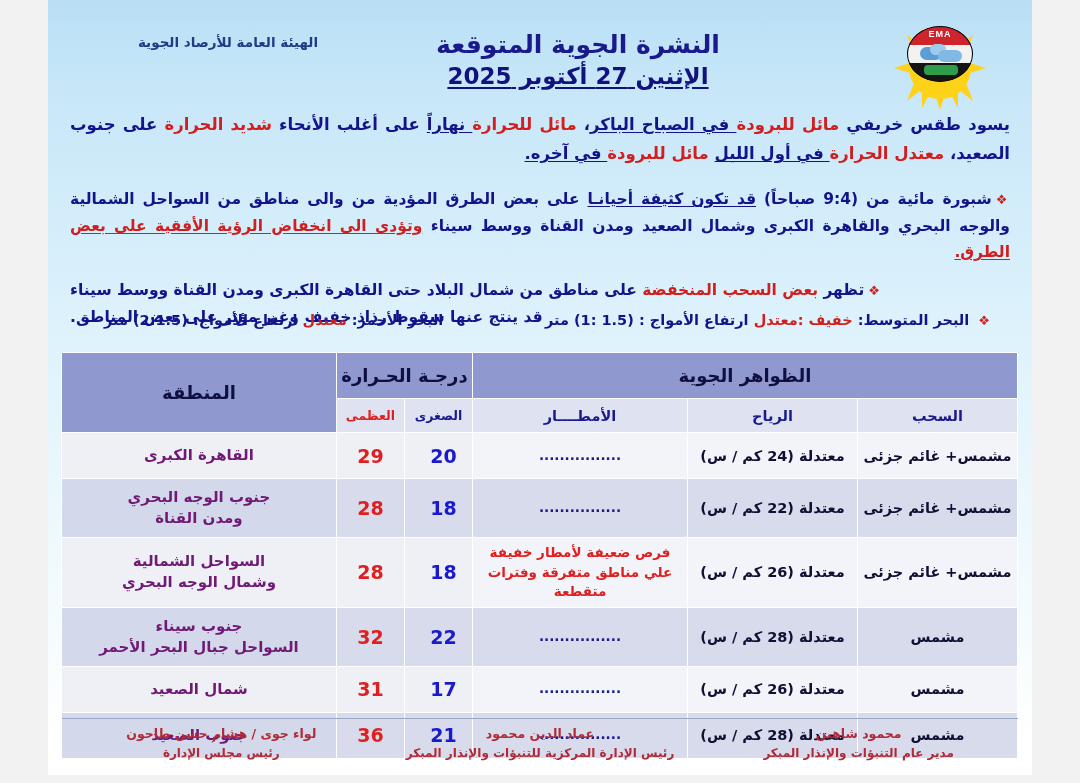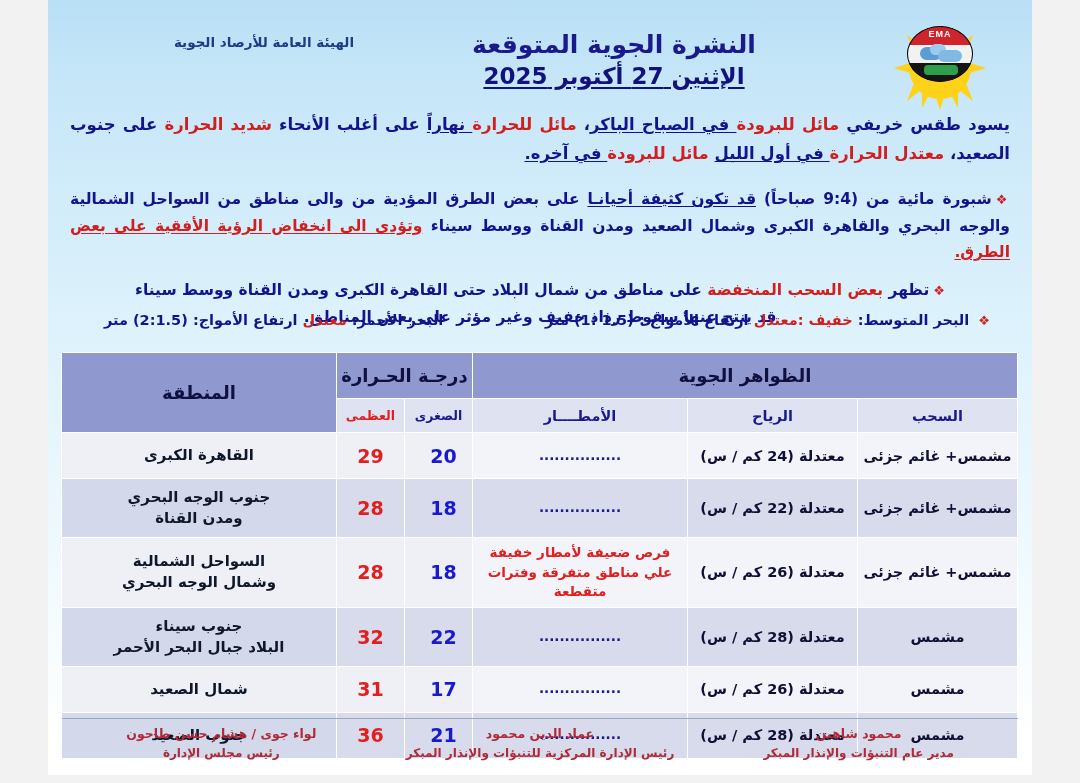--- a/index.html
+++ b/index.html
@@ -32,21 +32,20 @@
         #eaf7fd 62%,
         #f3fbfe 78%,
         #ffffff 96%);
   }
 
   
   .header {
     position: absolute;
     left: 0; right: 0; top: 22px;
     height: 82px;
-    margin-left: 36px;
   }
   .org-block {
     position: absolute;
     left: 30px; top: 10px;
     width: 300px;
     text-align: center;
     color: #1f3c87;
     font-weight: bold;
     line-height: 1.55;
     font-size: 13.5px;
@@ -158,21 +157,21 @@
   }
   .bullet {
     display: block;
     font-size: 15.5px;
     font-weight: bold;
     line-height: 1.72;
     color: #14148a;
     text-align: justify;
     margin-bottom: 11px;
   }
-  .bullet.b2 { text-align: center; }
+  .bullet.b2 { text-align: left; }
   .diamond {
     color: #cc2222;
     font-size: 13px;
     margin-left: 4px;
   }
 
   .sea-line {
     position: absolute;
     left: 22px; right: 22px; top: 312px;
     direction: rtl;
@@ -222,21 +221,21 @@
     font-size: 14.5px;
     font-weight: bold;
     color: #1a1a8c;
   }
   .hdr-sub th.max { color: #e02020; background: #dfe2f0; font-size: 12.5px; }
   .hdr-sub th.min { color: #1a1a8c; background: #dfe2f0; font-size: 12.5px; }
 
   td.region {
     font-size: 15px;
     font-weight: bold;
-    color: #0f172a;
+    color: #701a75;
     line-height: 1.4;
     padding: 8px 4px;
   }
   td.max {
     font-size: 19px; font-weight: bold; color: #e02020;
   }
   td.min {
     font-size: 19px; font-weight: bold; color: #1a1acc; padding-left: 11px;
   }
   td.rain {
@@ -438,21 +437,21 @@
           <tr class="r-even row-h2">
             <td class="cloud">مشمس</td>
             <td class="wind">معتدلة (28 كم / س)</td>
             <td class="rain">
               <div>................</div>
             </td>
             <td class="min">22</td>
             <td class="max">32</td>
             <td class="region">
               <div>جنوب سيناء</div>
-              <div>البلاد جبال البحر الأحمر</div>
+              <div>السواحل جبال البحر الأحمر</div>
             </td>
           </tr>
 
           <tr class="r-odd row-h">
             <td class="cloud">مشمس</td>
             <td class="wind">معتدلة (26 كم / س)</td>
             <td class="rain">
               <div>................</div>
             </td>
             <td class="min">17</td>

